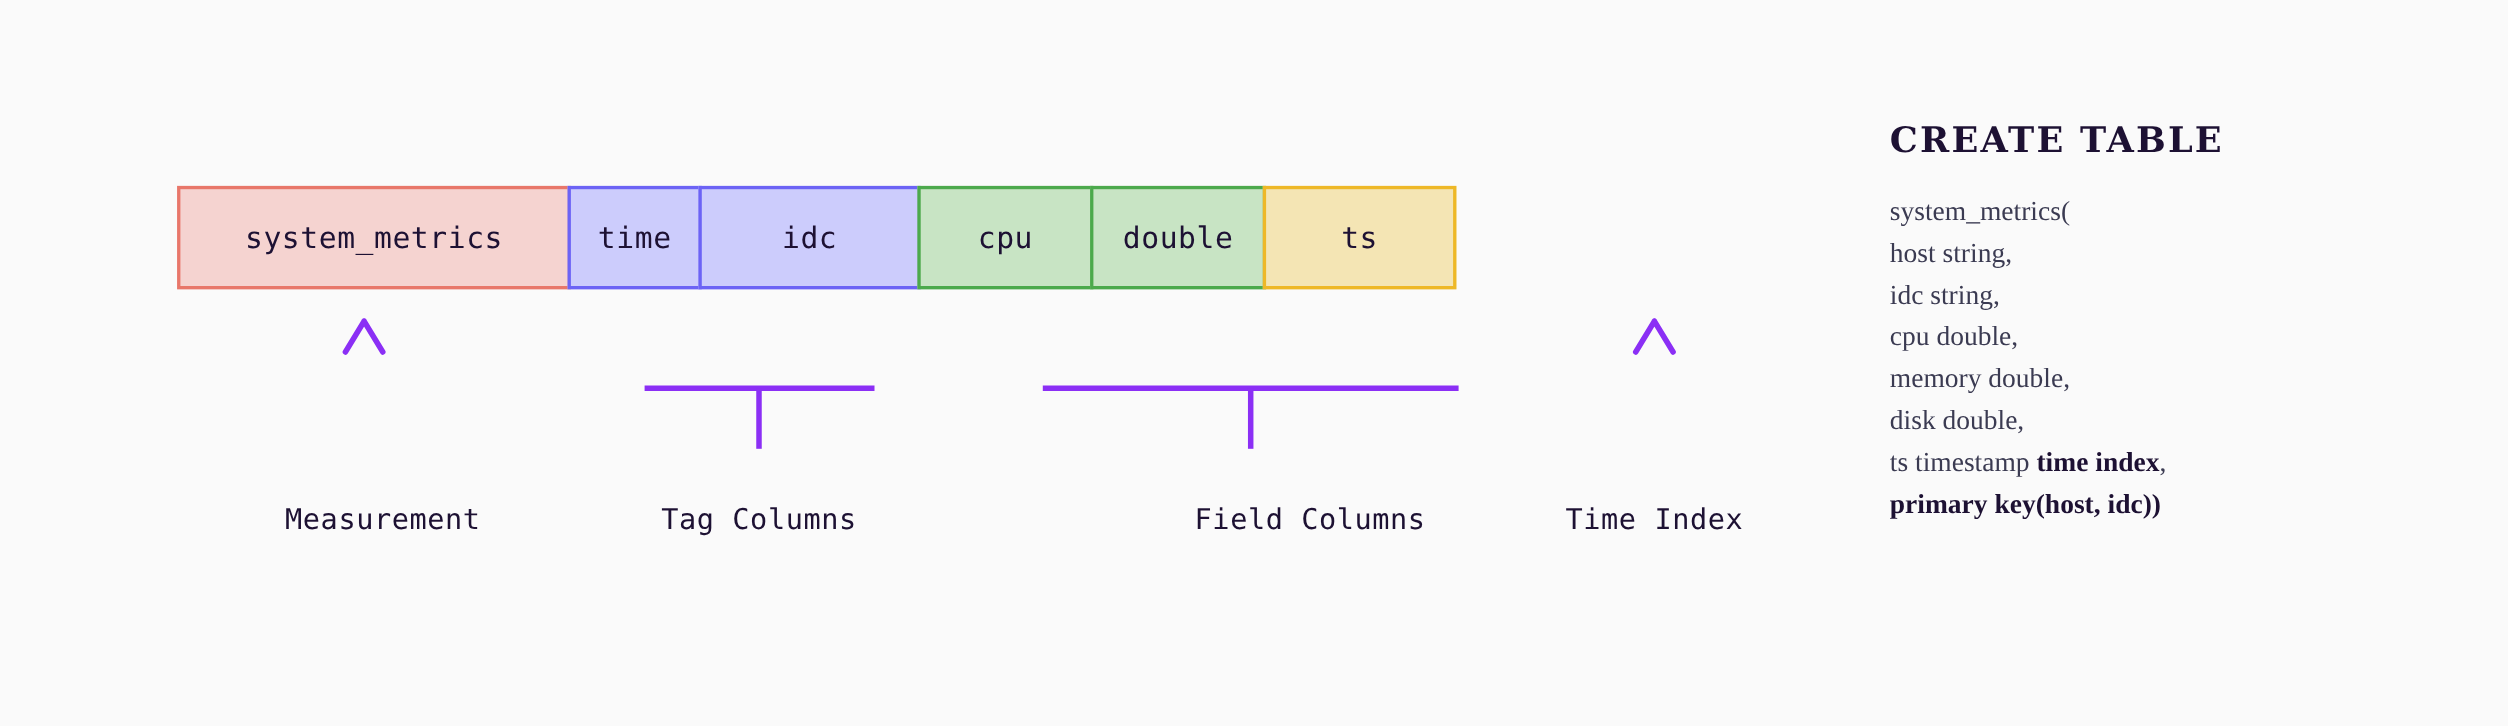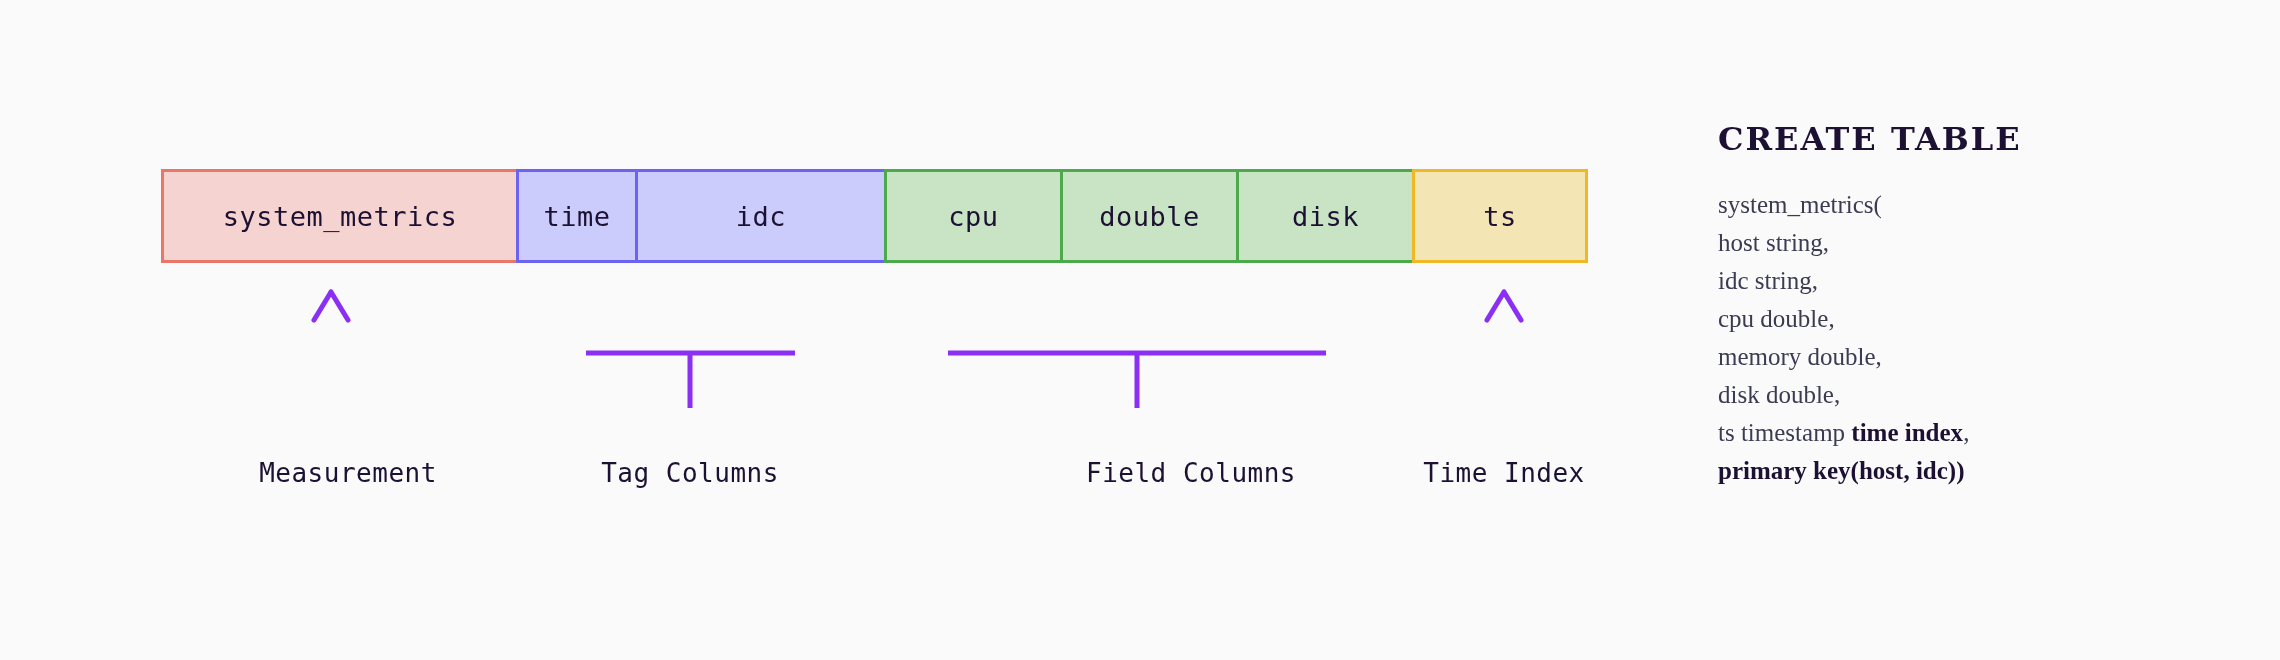--- a/index.html
+++ b/index.html
@@ -37,23 +37,23 @@
   .cell.measurement{
     width:358px;
     background:#f5d3d0;
     border-color:#e8776a;
   }
   .cell.tag{
     width:122px;
     background:#ccccfc;
     border-color:#6c63f5;
   }
-  .cell.tag.tag-wide{width:252px;}
+  .cell.tag.tag-wide{width:202px;}
   .cell.field{
-    width:179px;
+    width:160px;
     background:#c8e4c4;
     border-color:#4ca94c;
   }
   .cell.time{
     width:176px;
     background:#f4e5b4;
     border-color:#eeb827;
   }
 
   
@@ -72,21 +72,21 @@
     color:#1d1133;
     letter-spacing:0.5px;
     white-space:nowrap;
     transform:translateX(-50%);
     top:458px;
   }
 
   
   #sql-panel{
     position:absolute;
-    left:1718px; top:120px;
+    left:1718px; top:108px;
     width:520px;
   }
   #sql-title{
     font-family:"DejaVu Serif", serif;
     font-weight:bold;
     font-size:32px;
     letter-spacing:2px;
     color:#1d1133;
     margin:0 0 28px 0;
     white-space:nowrap;
@@ -106,21 +106,20 @@
 </style>
 </head>
 <body>
 
 <div id="schema-table">
   <div class="cell measurement">system_metrics</div>
   <div class="cell tag">time</div>
   <div class="cell tag tag-wide">idc</div>
   <div class="cell field">cpu</div>
   <div class="cell field">double</div>
-  <div class="cell field">disk</div>
   <div class="cell time">ts</div>
 </div>
 
 <svg id="annotations" viewBox="0 0 2280 660" xmlns="http://www.w3.org/2000/svg">
   <defs>
     <linearGradient id="fadeUp" x1="0" y1="1" x2="0" y2="0">
       <stop offset="0%" stop-color="#8b2ff5" stop-opacity="0.18"></stop>
       <stop offset="55%" stop-color="#8b2ff5" stop-opacity="0.85"></stop>
       <stop offset="100%" stop-color="#8b2ff5" stop-opacity="1"></stop>
     </linearGradient>

